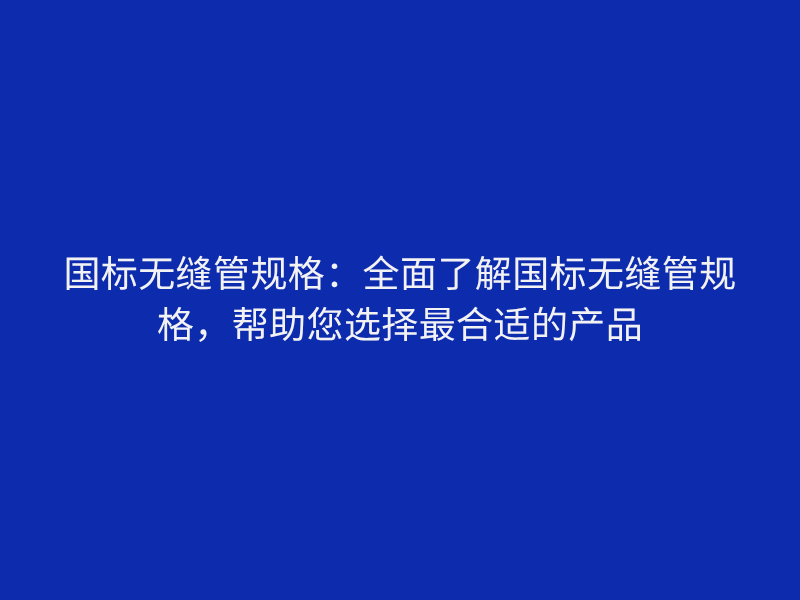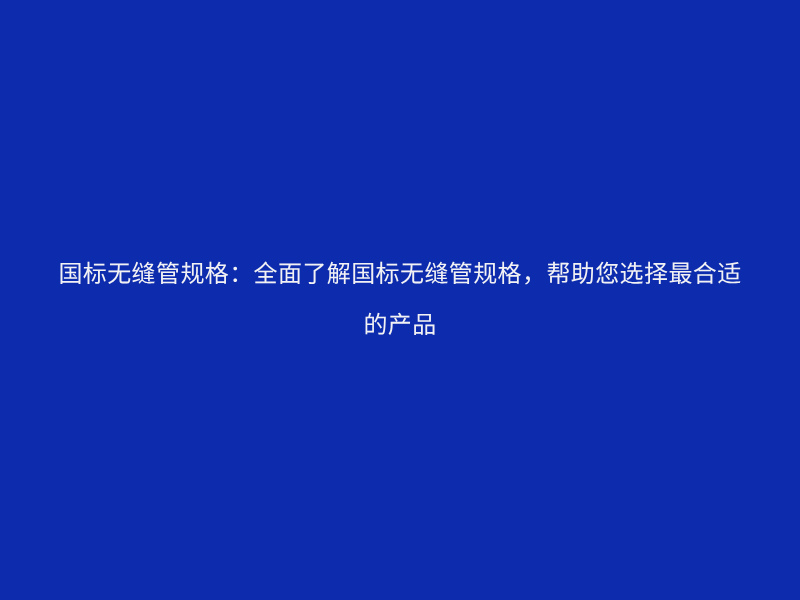--- a/index.html
+++ b/index.html
@@ -32,21 +32,21 @@
     padding: 0;
     text-align: center;
   }
 
   .title-text {
     display: block;
     margin: 0;
     padding: 0;
     color: #f2f2f4;
     font-family: "DejaVu Sans", "Liberation Sans", sans-serif;
-    font-size: 24px;
+    font-size: 37px;
     font-weight: 400;
     line-height: 51px;
     letter-spacing: 0.4px;
     text-align: center;
     word-break: break-word;
     text-rendering: optimizeLegibility;
   }
 </style>
 </head>
 <body>

